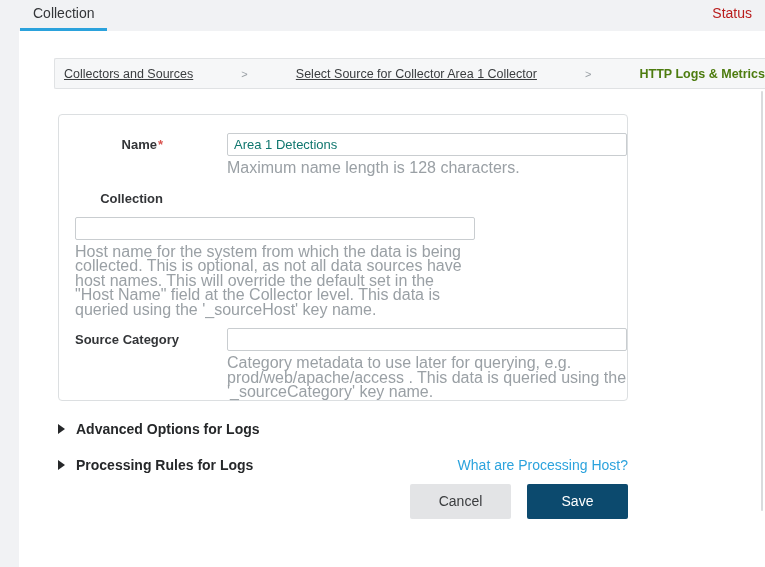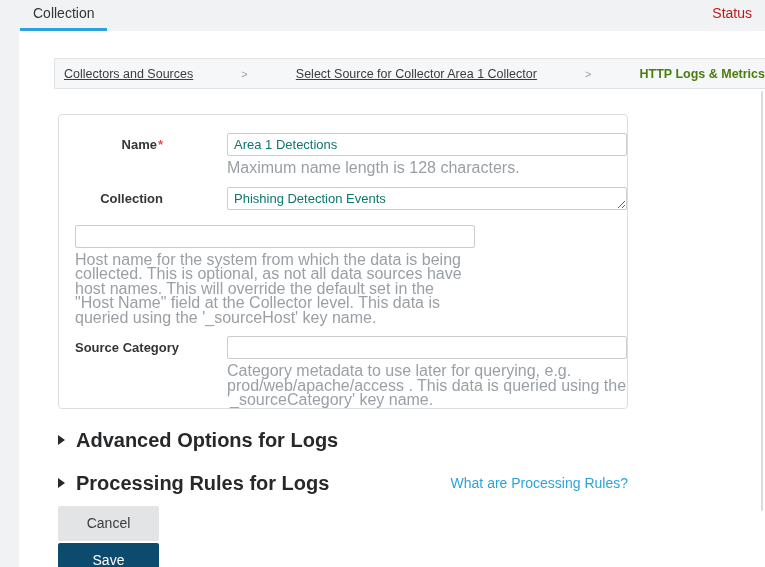--- a/index.html
+++ b/index.html
@@ -133,39 +133,38 @@
   .acc-row.space { justify-content: space-between; }
   .acc-head { display: flex; align-items: center; cursor: pointer; }
   .triangle {
     width: 0; height: 0;
     border-left: 7px solid #26282a;
     border-top: 5px solid transparent;
     border-bottom: 5px solid transparent;
     margin-right: 11px;
   }
   .acc-title {
-    font-size: 20px;
+    font-size: 14px;
     font-weight: 700;
     color: #26282a;
   }
   .help-link {
     color: #2ca3dd;
     font-size: 14px;
     text-decoration: none;
     cursor: pointer;
   }
 
   
   .button-row {
     margin: 11px 0 0 39px;
     width: 570px;
     display: flex;
     justify-content: flex-end;
-    gap: 2px;
-    flex-direction: column;
+    gap: 16px;
   }
   .btn {
     width: 101px;
     height: 35px;
     border: none;
     border-radius: 2px;
     font-size: 14px;
     font-family: "Liberation Sans", "DejaVu Sans", sans-serif;
     cursor: pointer;
   }
@@ -197,23 +196,20 @@
         <span>Name</span><span class="required">*</span>
       </div>
       <div class="field-col">
         <input class="text-input" type="text" value="Area 1 Detections" style="">
         <div class="help">Maximum name length is 128 characters.</div>
       </div>
     </div>
 
     <div class="form-row">
       <div class="label-col">Collection</div>
-      <div class="field-col">
-        <textarea class="text-input" style="">Phishing Detection Events</textarea>
-      </div>
     </div>
 
     <div class="form-row">
       <div class="field-col">
         <input class="text-input" type="text" value="" style="">
         <div class="help">Host name for the system from which the data is being collected. This is optional, as not all data sources have host names. This will override the default set in the "Host Name" field at the Collector level. This data is queried using the '_sourceHost' key name.</div>
       </div>
     </div>
 
     <div class="form-row" style="margin-bottom:0">
@@ -231,21 +227,21 @@
       <div class="acc-head">
         <span class="triangle"></span>
         <span class="acc-title">Advanced Options for Logs</span>
       </div>
     </div>
     <div class="acc-row space">
       <div class="acc-head">
         <span class="triangle"></span>
         <span class="acc-title">Processing Rules for Logs</span>
       </div>
-      <a class="help-link">What are Processing Rules?</a>
+      <a class="help-link">What are Processing Host?</a>
     </div>
   </div>
 
   <div class="button-row">
     <button class="btn btn-cancel">Cancel</button>
     <button class="btn btn-save">Save</button>
   </div>
 
   <div class="scroll-line"></div>
 </div>

